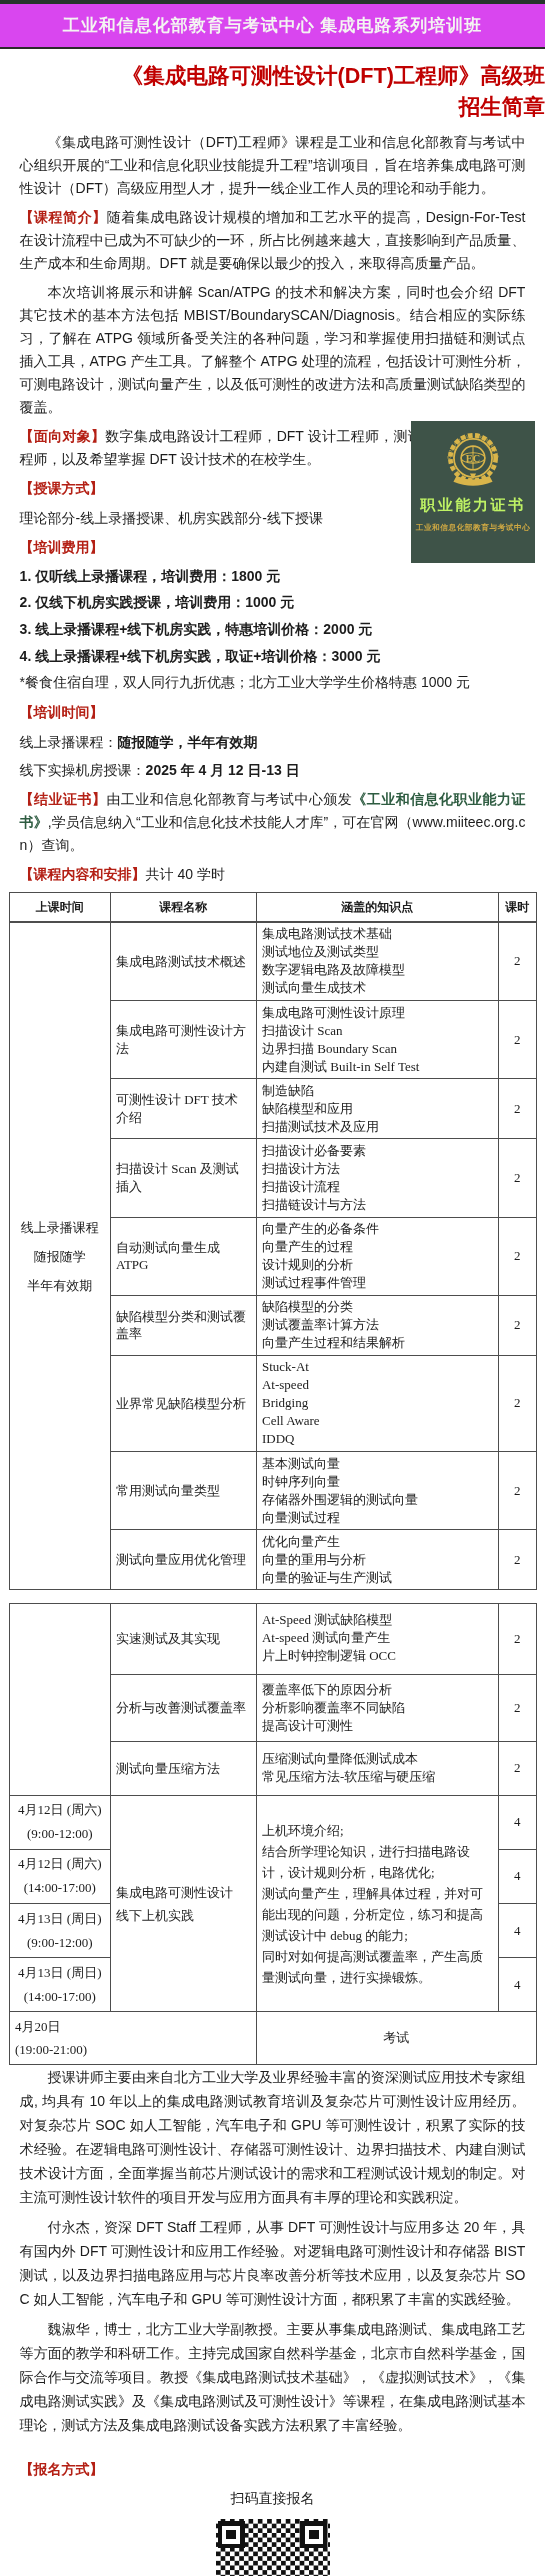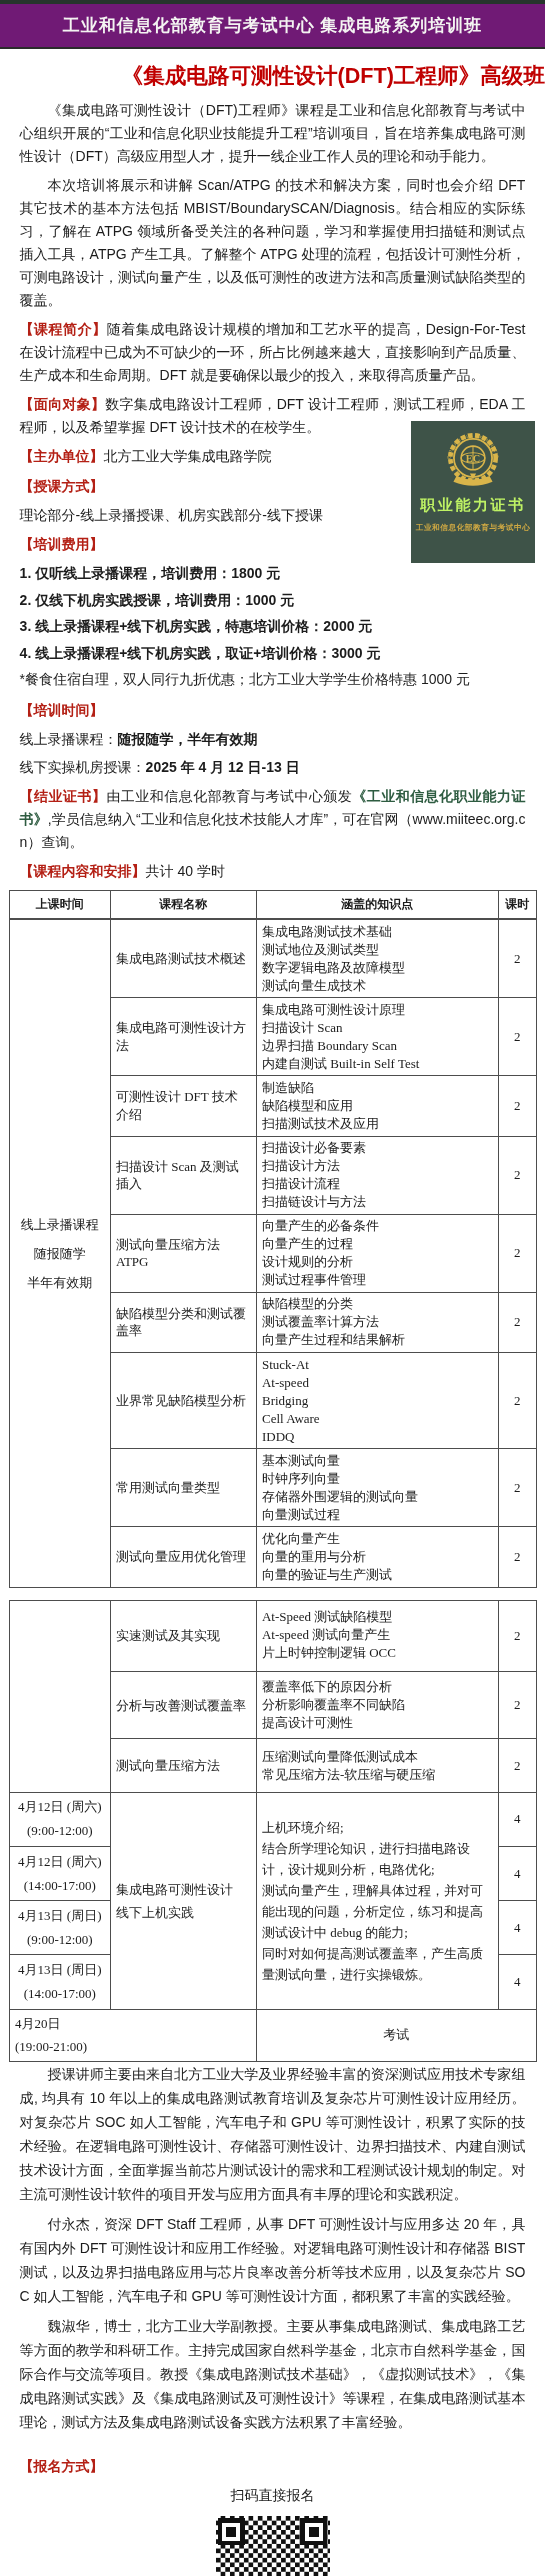--- a/index.html
+++ b/index.html
@@ -3,21 +3,21 @@
 <meta charset="utf-8">
 <style>
   html,body{margin:0;padding:0;background:#e8e8e8;}
   .page{
     position:relative;width:545px;height:2695px;margin:0 auto;background:#ffffff;
     overflow:hidden;font-family:"Liberation Sans",sans-serif;color:#1c1c1c;
   }
   
   .top-strip{height:4.1px;background:#26352c;}
   .header-band{
-    height:43px;background:#701a75;border-bottom:2.1px solid #2b2b2b;
+    height:43px;background:#d946ef;border-bottom:2.1px solid #2b2b2b;
     display:flex;align-items:center;justify-content:center;
   }
   .header-band .band-title{
     color:#f4f4f2;font-size:17px;font-weight:bold;letter-spacing:1px;white-space:nowrap;
   }
   
   .doc-title{margin:11.3px 0 7.2px;text-align:right;color:#c00000;font-weight:bold;}
   .doc-title .t1{font-size:21.6px;line-height:31px;}
   .doc-title .t2{font-size:21.6px;line-height:32px;}
   
@@ -79,20 +79,21 @@
 
 <div class="page">
 
   <div class="top-strip"></div>
   <div class="header-band">
     <div class="band-title">工业和信息化部教育与考试中心 集成电路系列培训班</div>
   </div>
 
   <div class="doc-title">
     <div class="t1">《集成电路可测性设计(DFT)工程师》高级班</div>
+    <div class="t2">招生简章</div>
   </div>
 
   <div class="cert-badge">
     <svg width="68" height="66" viewBox="0 0 132 128">
       <defs>
           <path id="arcPath" d="M 22,66 A 44,44 0 0 1 110,66"></path>
         </defs>
       <circle cx="66" cy="62" r="44" fill="none" stroke="#d9b54a" stroke-width="9" stroke-dasharray="9 5"></circle>
       <circle cx="66" cy="62" r="37" fill="none" stroke="#d9b54a" stroke-width="3.5"></circle>
       <circle cx="66" cy="62" r="23" fill="none" stroke="#d9b54a" stroke-width="3"></circle>
@@ -106,27 +107,26 @@
       <path d="M 60,92 L 66,104 L 72,92 Z" fill="#d9b54a"></path>
     </svg>
     <div class="badge-line1">职业能力证书</div>
     <div class="badge-line2">工业和信息化部教育与考试中心</div>
   </div>
 
   <div class="content">
 
     <p class="body indent"><span>《集成电路可测性设计（DFT)工程师》课程是工业和信息化部教育与考试中心组织开展的“工业和信息化职业技能提升工程”培训项目，旨在培养集成电路可测性设计（DFT）高级应用型人才，提升一线企业工作人员的理论和动手能力。</span></p>
 
+    <p class="body"><span class="tag">【课程简介】</span><span>随着集成电路设计规模的增加和工艺水平的提高，Design-For-Test 在设计流程中已成为不可缺少的一环，所占比例越来越大，直接影响到产品质量、生产成本和生命周期。DFT 就是要确保以最少的投入，来取得高质量产品。</span></p>
+
     <p class="body indent"><span>本次培训将展示和讲解 Scan/ATPG 的技术和解决方案，同时也会介绍 DFT 其它技术的基本方法包括 MBIST/BoundarySCAN/Diagnosis。结合相应的实际练习，了解在 ATPG 领域所备受关注的各种问题，学习和掌握使用扫描链和测试点插入工具，ATPG 产生工具。了解整个 ATPG 处理的流程，包括设计可测性分析，可测电路设计，测试向量产生，以及低可测性的改进方法和高质量测试缺陷类型的覆盖。</span></p>
 
-    <p class="body"><span class="tag">【课程简介】</span><span>随着集成电路设计规模的增加和工艺水平的提高，Design-For-Test 在设计流程中已成为不可缺少的一环，所占比例越来越大，直接影响到产品质量、生产成本和生命周期。DFT 就是要确保以最少的投入，来取得高质量产品。</span></p>
-
     <p class="body"><span class="tag">【面向对象】</span><span>数字集成电路设计工程师，DFT 设计工程师，测试工程师，EDA 工程师，以及希望掌握 DFT 设计技术的在校学生。</span></p>
 
-    <p class="body"><span class="tag">【主办单位】</span><span>北方工业大学集成电路学院</span></p>
 
     <p class="body"><span class="tag">【授课方式】</span></p>
     <p class="body"><span>理论部分-线上录播授课、机房实践部分-线下授课</span></p>
 
     <p class="body"><span class="tag">【培训费用】</span></p>
     <div class="fee-item">1. 仅听线上录播课程，培训费用：1800 元</div>
     <div class="fee-item">2. 仅线下机房实践授课，培训费用：1000 元</div>
     <div class="fee-item">3. 线上录播课程+线下机房实践，特惠培训价格：2000 元</div>
     <div class="fee-item">4. 线上录播课程+线下机房实践，取证+培训价格：3000 元</div>
     <p class="note-line">*餐食住宿自理，双人同行九折优惠；北方工业大学学生价格特惠 1000 元</p>
@@ -182,21 +182,21 @@
     </tr>
     <tr>
       <td class="cname">扫描设计 Scan 及测试插入</td>
       <td class="points">扫描设计必备要素
 扫描设计方法
 扫描设计流程
 扫描链设计与方法</td>
       <td class="hours">2</td>
     </tr>
     <tr>
-      <td class="cname">测试向量压缩方法 ATPG</td>
+      <td class="cname">自动测试向量生成 ATPG</td>
       <td class="points">向量产生的必备条件
 向量产生的过程
 设计规则的分析
 测试过程事件管理</td>
       <td class="hours">2</td>
     </tr>
     <tr>
       <td class="cname">缺陷模型分类和测试覆盖率</td>
       <td class="points">缺陷模型的分类
 测试覆盖率计算方法

